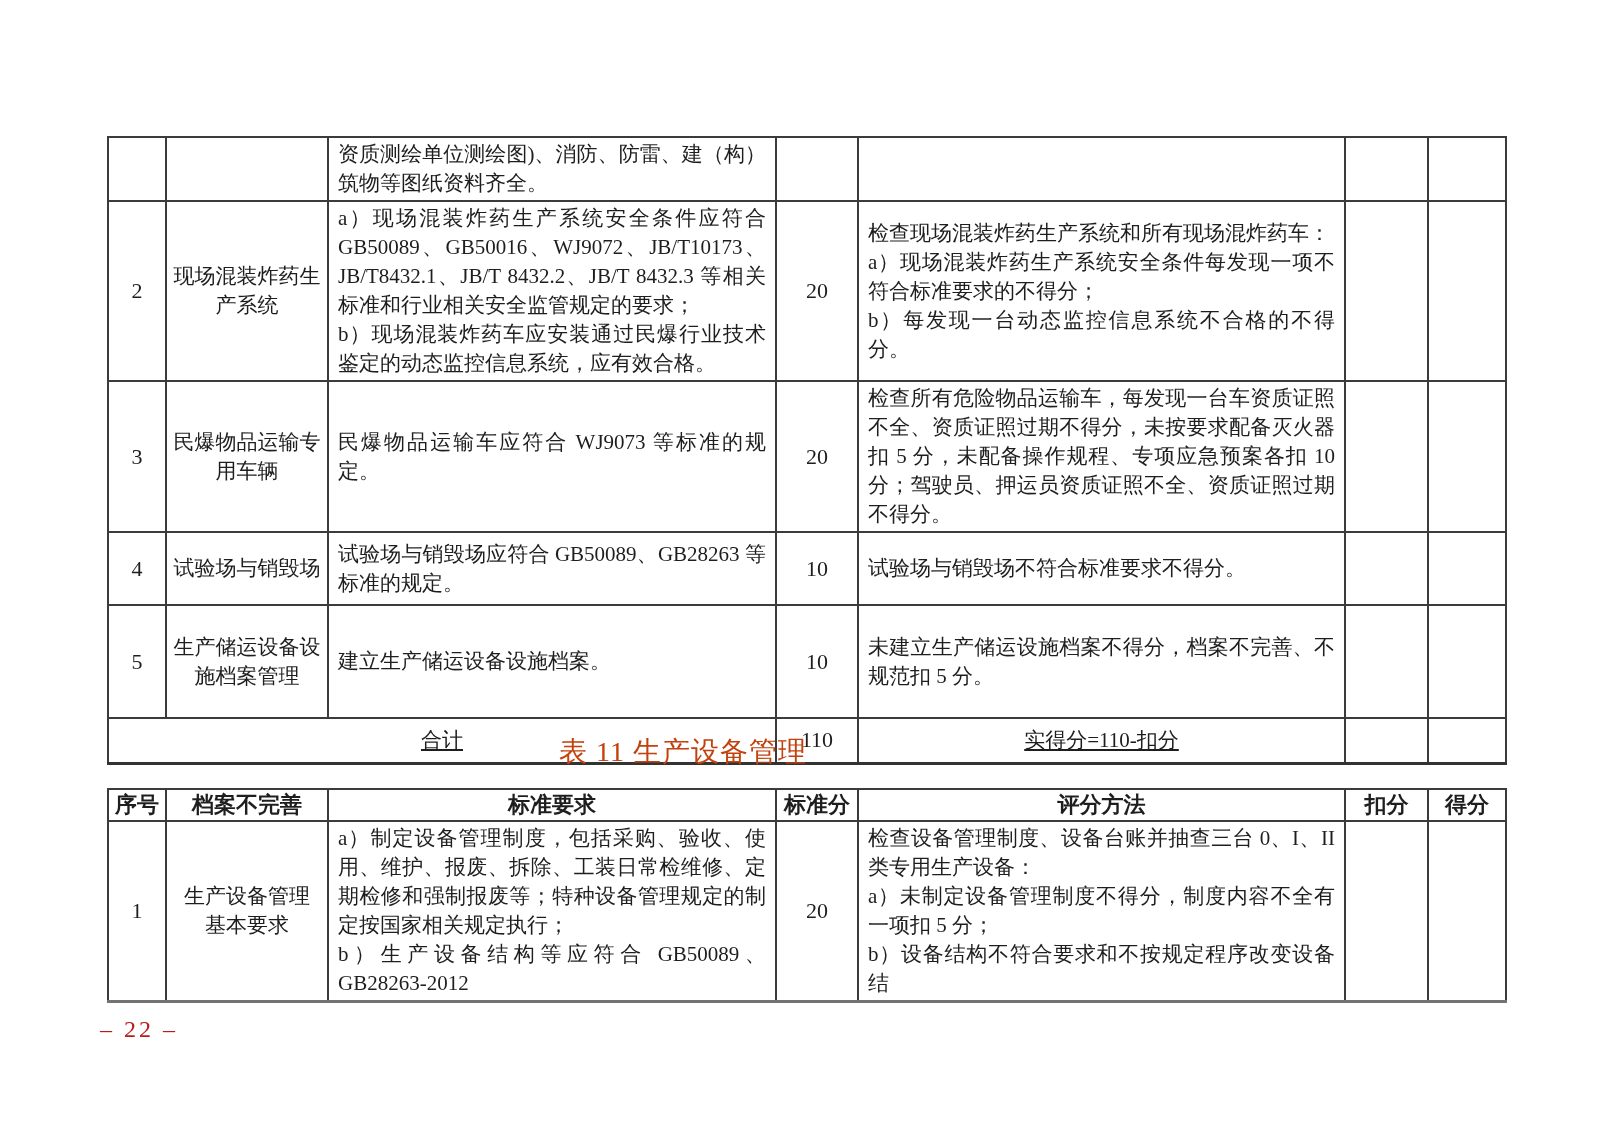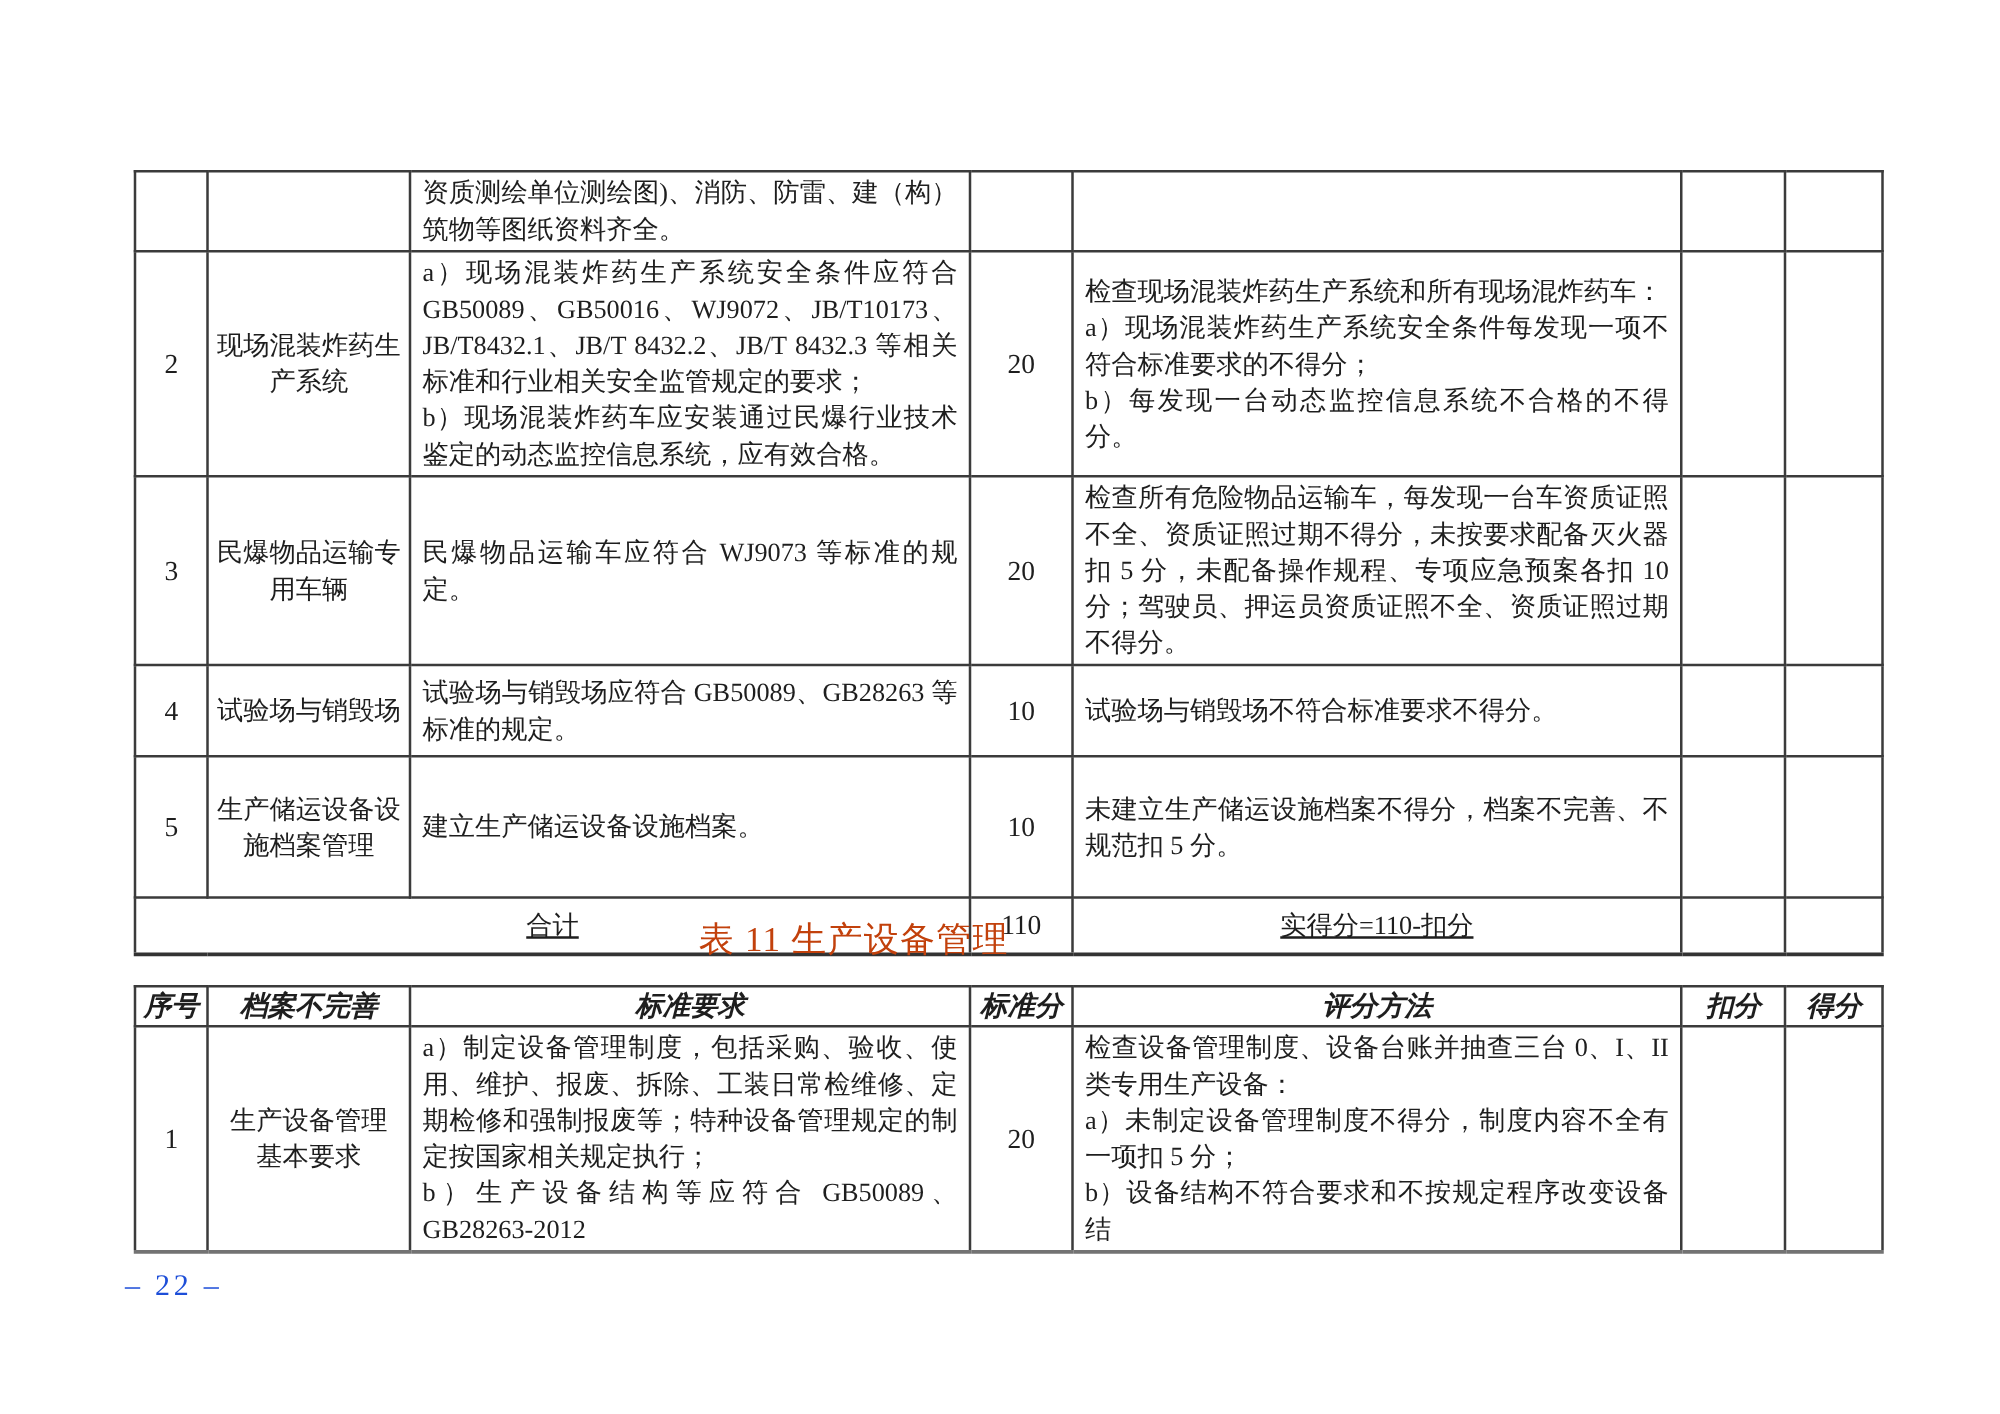--- a/index.html
+++ b/index.html
@@ -15,28 +15,28 @@
   .ctr{text-align:center;text-decoration:underline;}
   .item{text-align:center;white-space:pre-line;line-height:29px;padding:0 4px;margin-top:12px;}
   .num{text-align:center;font-size:22px;}
 
   tr.h62{height:62px;}
   tr.h179{height:179px;}
   tr.h120{height:120px;}
   tr.h73{height:73px;}
   tr.h113{height:113px;}
   tr.h45{height:45px;}
-  tr.h33{height:26px;font-style:italic;}
+  tr.h33{height:26px;}
   tr.h149{height:149px;}
 
   .t1 tr.h45 td{border-bottom:3px solid #333;}
   .t2 tr.h149 td{border-bottom:3px solid #737373;}
 
   .t2-title{position:absolute;left:107px;top:733px;width:1152px;text-align:center;font-size:28px;letter-spacing:1px;color:#c2410c;}
-  .page-num{position:absolute;left:100px;top:1016px;font-size:24px;letter-spacing:3px;color:#1d4ed8;}
+  .page-num{position:absolute;left:100px;top:1016px;font-size:24px;letter-spacing:3px;color:#b91c1c;}
 </style>
 </head>
 <body>
 
 <div class="page">
 
   <table class="grid t1">
     <colgroup>
       <col style="width:58px">
         <col style="width:162px">

